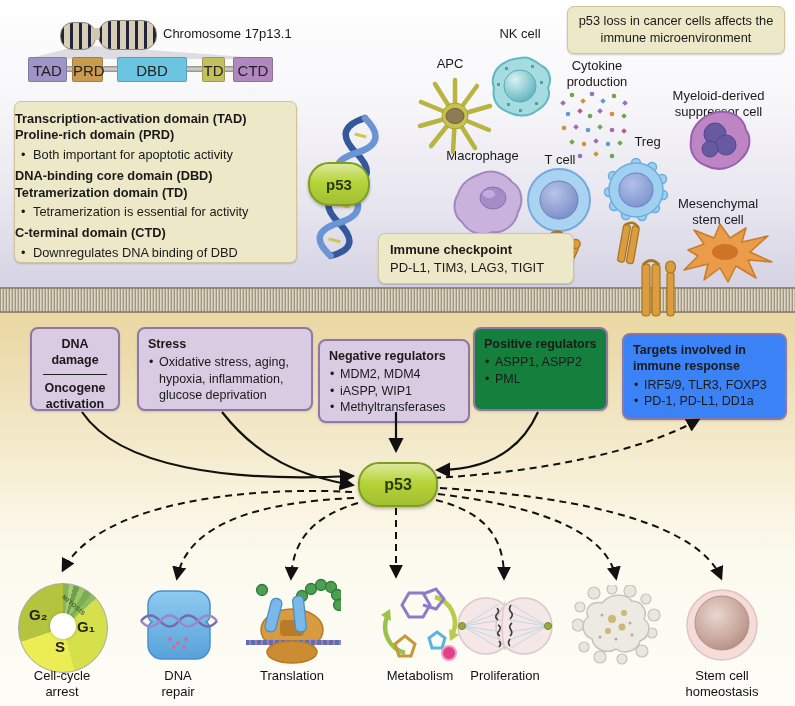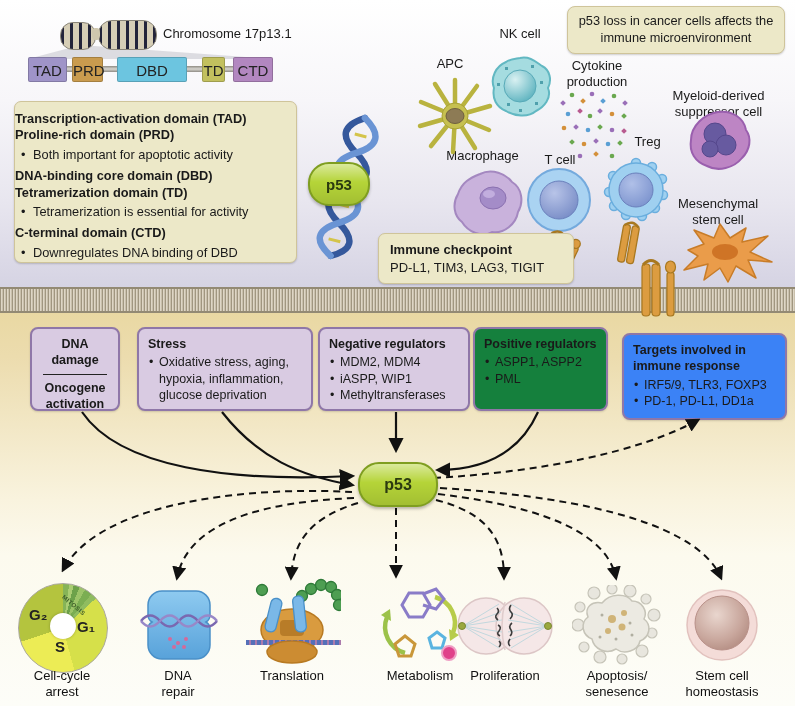--- a/index.html
+++ b/index.html
@@ -17,21 +17,21 @@
   
   .lbl{font-size:13px;line-height:1.22;text-align:center;}
   .small-caps-rot{font-size:6px;font-weight:bold;color:#3c5a28;letter-spacing:.5px;}
   
   .cream{border:1.5px solid #cfc49a;border-radius:7px;box-shadow:0 1px 2px rgba(0,0,0,.18);}
   .info-box{left:14px;top:101px;width:283px;height:162px;padding:9px 0;box-sizing:border-box;font-size:12.8px;}
   .info-title{font-weight:bold;line-height:1.28;}
   .bullet{position:relative;padding-left:14px;line-height:1.28;margin:3px 0 5px 4px;}
   .bullet::before{content:"•";position:absolute;left:2px;}
   .banner{left:567px;top:6px;width:218px;padding:6px 8px;box-sizing:border-box;
-          font-size:12.8px;text-align:center;line-height:1.32;border-radius:8px;}
+          font-size:12.8px;text-align:center;line-height:1.32;}
   .checkpoint{left:378px;top:233px;width:196px;padding:7px 11px;box-sizing:border-box;font-size:13px;line-height:1.35;}
   
   .chrom{background-color:#d6ceb6;background-image:repeating-linear-gradient(90deg,#23243a 0 3px,rgba(0,0,0,0) 3px 9px);
          border:1px solid #8a8578;}
   .dom{top:57px;height:25px;line-height:25px;text-align:center;font-size:15px;color:#222;
        border:1px solid rgba(0,0,0,.18);border-radius:2px;box-sizing:border-box;}
   .backbone{left:28px;top:66px;width:245px;height:6px;
        background:linear-gradient(180deg,#8f8c84,#d8d6d0 50%,#8f8c84);border-radius:3px;}
   
   .pbox{top:327px;height:84px;border:2px solid #8f77a8;border-radius:8px;box-sizing:border-box;
@@ -254,21 +254,21 @@
 
   <div class="abs pbox" style="left: 30px; width: 90px; text-align: center; background-color: rgb(217, 203, 226);">
     <div class="t">DNA damage</div>
     <div class="sep"></div>
     <div class="t">Oncogene activation</div>
   </div>
   <div class="abs pbox" style="left: 137px; width: 176px; background-color: rgb(217, 203, 226);">
     <div class="t">Stress</div>
     <div class="b">Oxidative stress, aging, hypoxia, inflammation, glucose deprivation</div>
   </div>
-  <div class="abs pbox" style="left: 318px; width: 152px; background-color: rgb(217, 203, 226);">
+  <div class="abs pbox" style="left: 318px; width: 152px; background-color: rgb(217, 203, 226); margin-top: 12px;">
     <div class="t">Negative regulators</div>
     <div class="b">MDM2, MDM4</div>
     <div class="b">iASPP, WIP1</div>
     <div class="b">Methyltransferases</div>
   </div>
   <div class="abs pbox" style="left: 473px; width: 135px; background-color: #15803d;">
     <div class="t">Positive regulators</div>
     <div class="b">ASPP1, ASPP2</div>
     <div class="b">PML</div>
   </div>
@@ -425,16 +425,15 @@
       </defs>
     <circle cx="40" cy="40" r="35" fill="#f4dcd8" stroke="#e2c2be" stroke-width="1.5"></circle>
     <circle cx="40" cy="38" r="27" fill="url(#sg)" stroke="#b89088"></circle>
   </svg>
 
   <div class="abs outcome" style="left:22px;top:668px;width:80px">Cell-cycle arrest</div>
   <div class="abs outcome" style="left:152px;top:668px;width:52px">DNA repair</div>
   <div class="abs outcome" style="left:247px;top:668px;width:90px">Translation</div>
   <div class="abs outcome" style="left:375px;top:668px;width:90px">Metabolism</div>
   <div class="abs outcome" style="left:460px;top:668px;width:90px">Proliferation</div>
-  <div class="abs outcome" style="left:577px;top:668px;width:80px">Apoptosis/ senesence</div>
   <div class="abs outcome" style="left:682px;top:668px;width:80px">Stem cell homeostasis</div>
 
 </div>
 
 </body></html>

